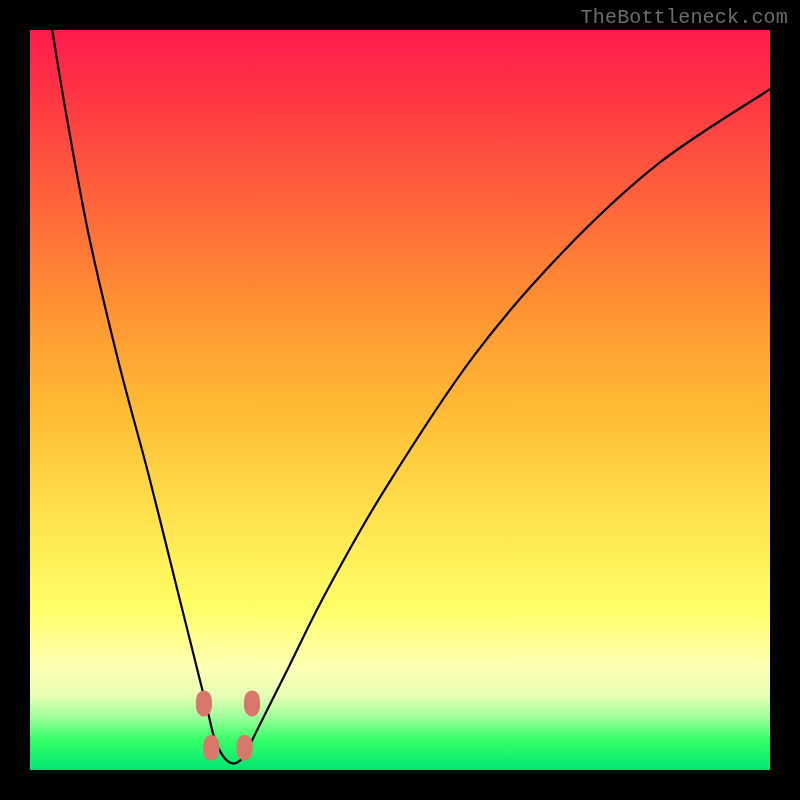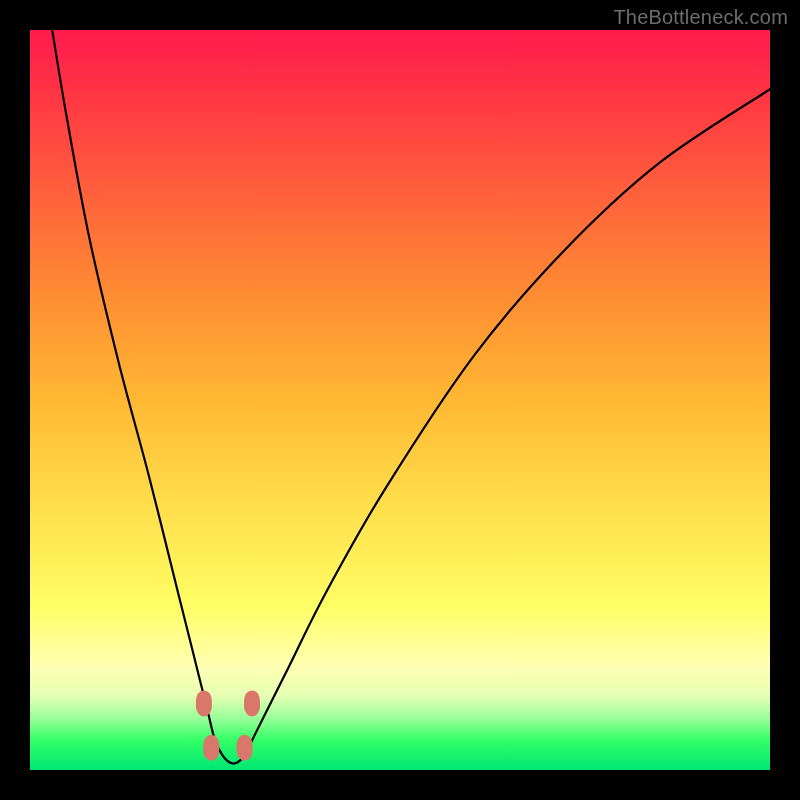--- a/index.html
+++ b/index.html
@@ -11,20 +11,21 @@
     overflow: hidden;
     font-family: Arial, Helvetica, sans-serif;
   }
   .frame {
     position: absolute;
     left: 0;
     top: 0;
     width: 800px;
     height: 800px;
     background: #000;
+    font-family: Liberation Mono, monospace;
   }
   .plot-area {
     position: absolute;
     left: 30px;
     top: 30px;
     width: 740px;
     height: 740px;
     background: linear-gradient(to bottom,
       #ff1a4d 0%,
       #ff3344 8%,

